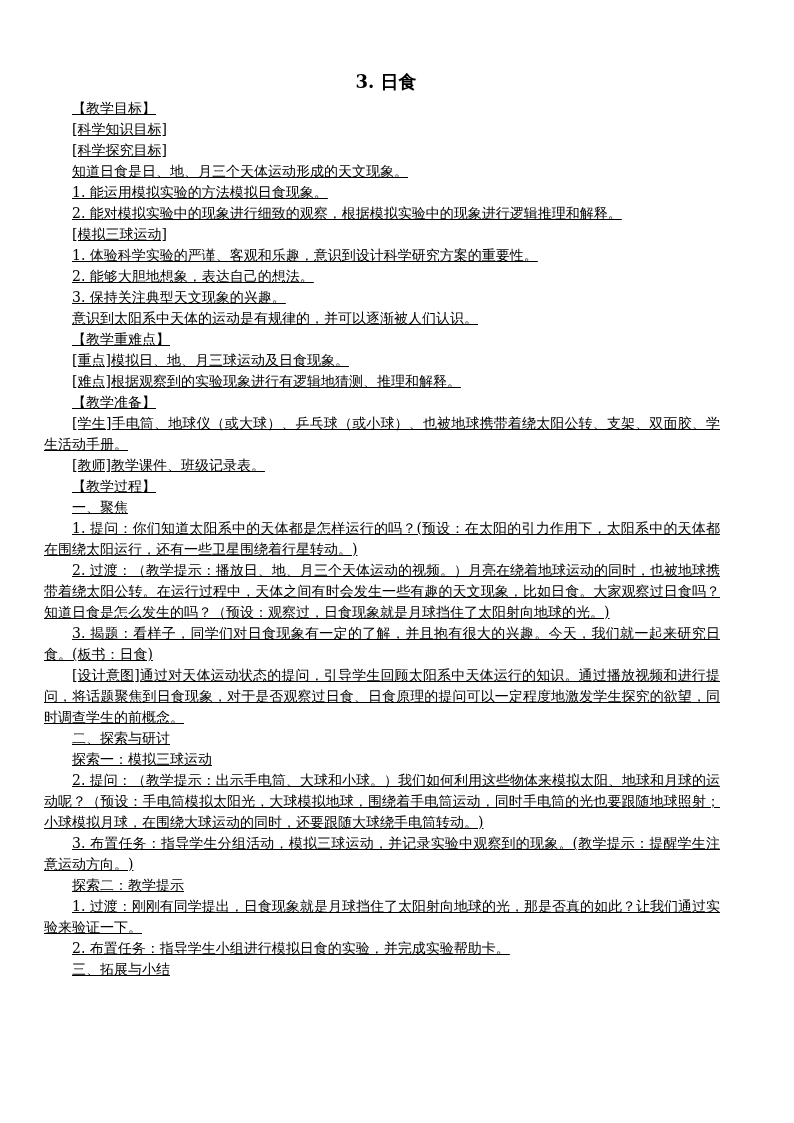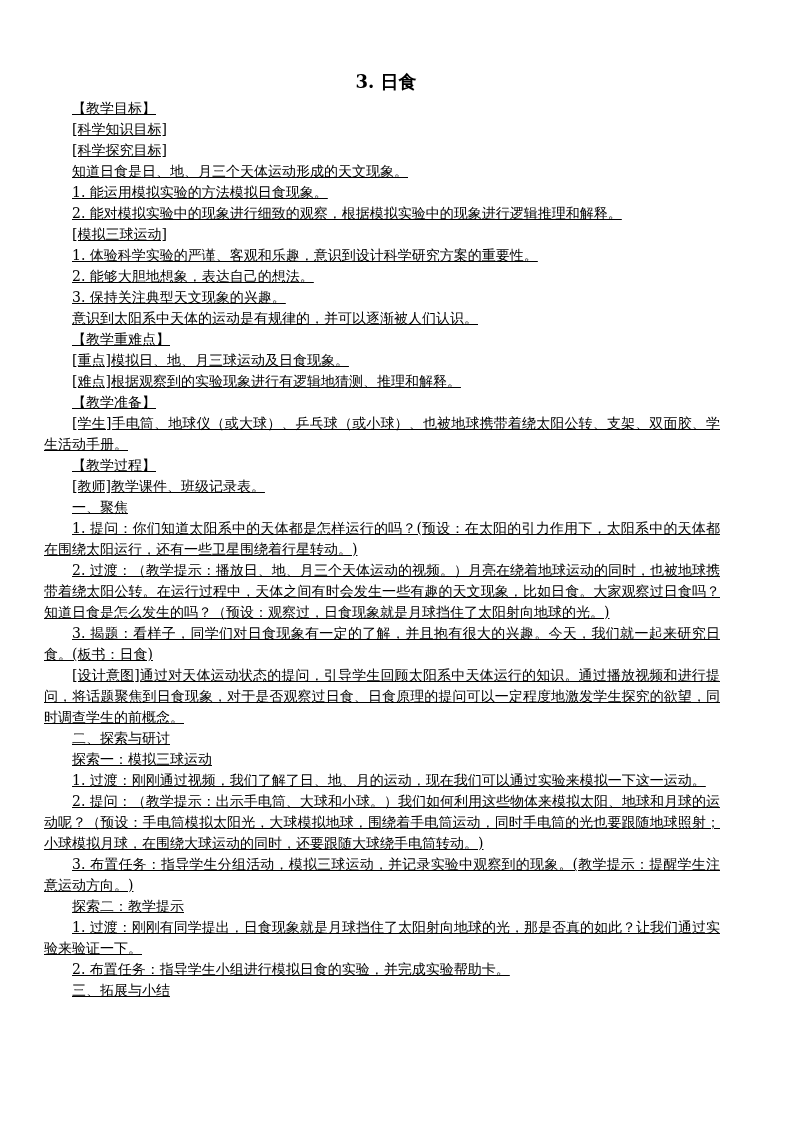--- a/index.html
+++ b/index.html
@@ -31,30 +31,29 @@
       <p class="p in">[模拟三球运动]</p>
       <p class="p in">1. 体验科学实验的严谨、客观和乐趣，意识到设计科学研究方案的重要性。</p>
       <p class="p in">2. 能够大胆地想象，表达自己的想法。</p>
       <p class="p in">3. 保持关注典型天文现象的兴趣。</p>
       <p class="p in">意识到太阳系中天体的运动是有规律的，并可以逐渐被人们认识。</p>
       <p class="p in">【教学重难点】</p>
       <p class="p in">[重点]模拟日、地、月三球运动及日食现象。</p>
       <p class="p in">[难点]根据观察到的实验现象进行有逻辑地猜测、推理和解释。</p>
       <p class="p in">【教学准备】</p>
       <p class="p ">[学生]手电筒、地球仪（或大球）、乒乓球（或小球）、也被地球携带着绕太阳公转、支架、双面胶、学生活动手册。</p>
+      <p class="p in">[教师]教学课件、班级记录表。</p>
       <p class="p in">【教学过程】</p>
-      <p class="p in">[教师]教学课件、班级记录表。</p>
       <p class="p in">一、聚焦</p>
       <p class="p ">1. 提问：你们知道太阳系中的天体都是怎样运行的吗？(预设：在太阳的引力作用下，太阳系中的天体都在围绕太阳运行，还有一些卫星围绕着行星转动。)</p>
       <p class="p ">2. 过渡：（教学提示：播放日、地、月三个天体运动的视频。）月亮在绕着地球运动的同时，也被地球携带着绕太阳公转。在运行过程中，天体之间有时会发生一些有趣的天文现象，比如日食。大家观察过日食吗？知道日食是怎么发生的吗？（预设：观察过，日食现象就是月球挡住了太阳射向地球的光。)</p>
       <p class="p ">3. 揭题：看样子，同学们对日食现象有一定的了解，并且抱有很大的兴趣。今天，我们就一起来研究日食。(板书：日食)</p>
       <p class="p ">[设计意图]通过对天体运动状态的提问，引导学生回顾太阳系中天体运行的知识。通过播放视频和进行提问，将话题聚焦到日食现象，对于是否观察过日食、日食原理的提问可以一定程度地激发学生探究的欲望，同时调查学生的前概念。</p>
       <p class="p in">二、探索与研讨</p>
       <p class="p in">探索一：模拟三球运动</p>
-      <p class="p ">1. 过渡：刚刚通过视频，我们了解了日、地、月的运动，现在我们可以通过实验来模拟一下这一运动。</p>
       <p class="p ">2. 提问：（教学提示：出示手电筒、大球和小球。）我们如何利用这些物体来模拟太阳、地球和月球的运动呢？（预设：手电筒模拟太阳光，大球模拟地球，围绕着手电筒运动，同时手电筒的光也要跟随地球照射；小球模拟月球，在围绕大球运动的同时，还要跟随大球绕手电筒转动。)</p>
       <p class="p ">3. 布置任务：指导学生分组活动，模拟三球运动，并记录实验中观察到的现象。(教学提示：提醒学生注意运动方向。)</p>
       <p class="p in">探索二：教学提示</p>
       <p class="p ">1. 过渡：刚刚有同学提出，日食现象就是月球挡住了太阳射向地球的光，那是否真的如此？让我们通过实验来验证一下。</p>
       <p class="p in">2. 布置任务：指导学生小组进行模拟日食的实验，并完成实验帮助卡。</p>
       <p class="p in">三、拓展与小结</p>
     </div>
 </div>
 
 </body></html>

